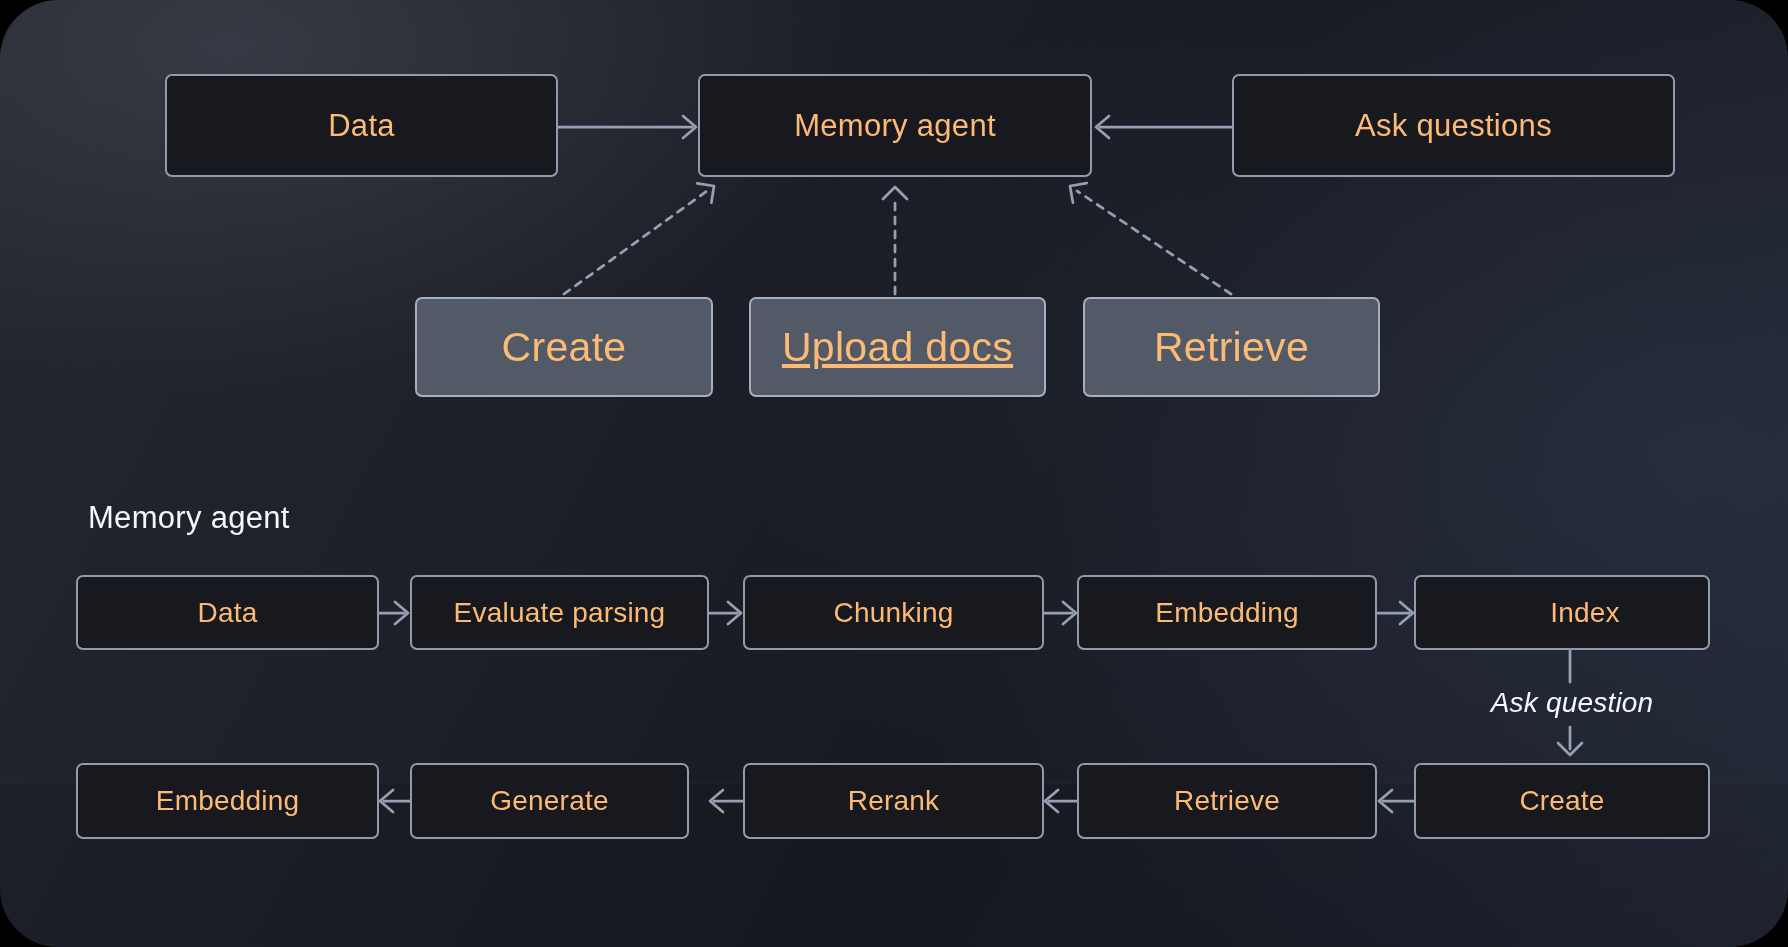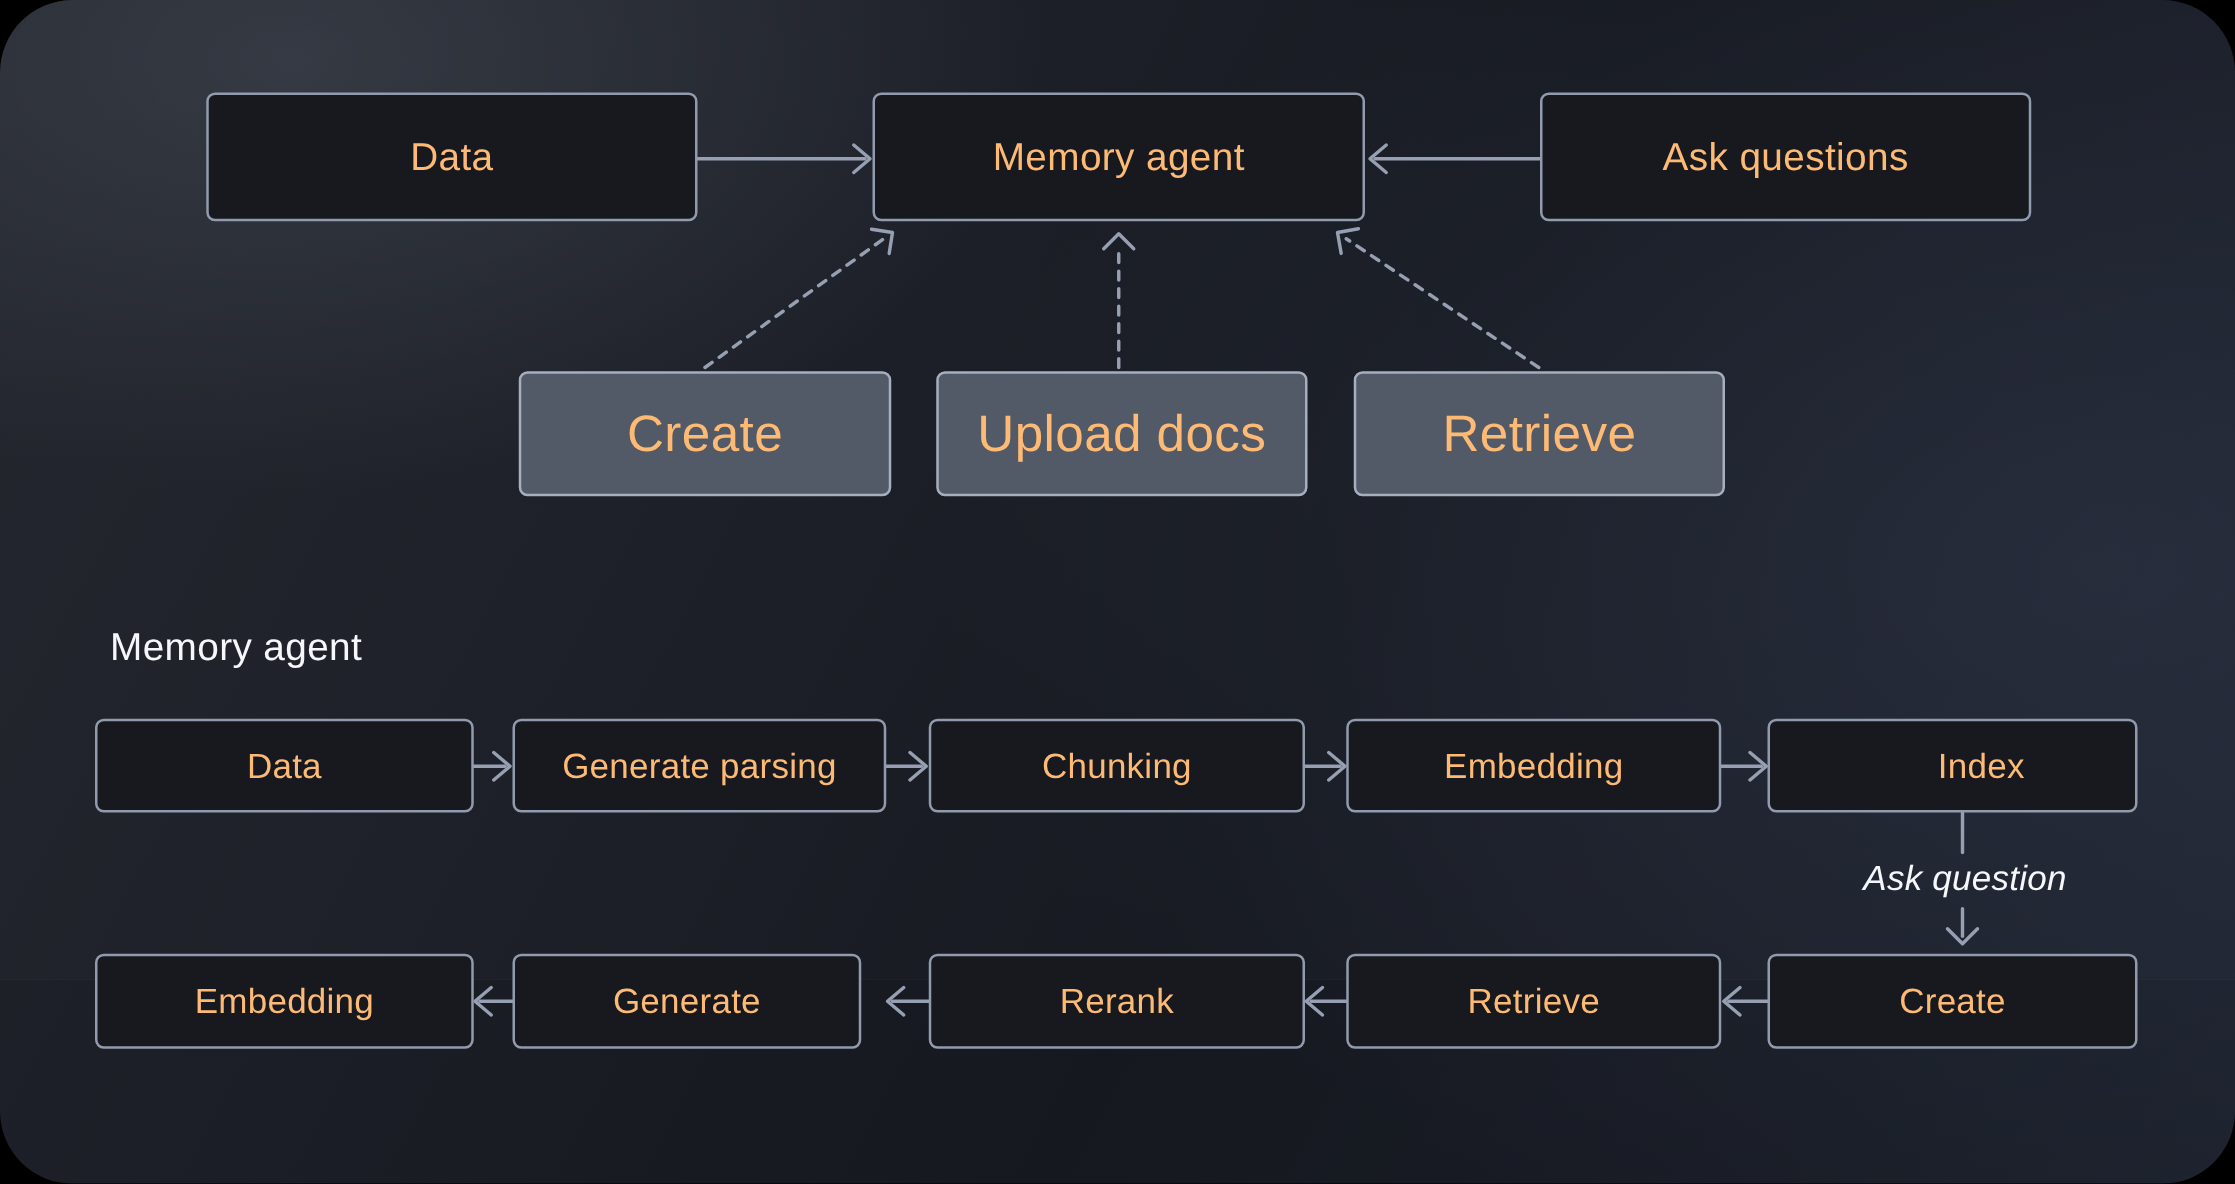--- a/index.html
+++ b/index.html
@@ -162,41 +162,41 @@
         <path d="M -13 -11 L 0 0 L -13 11" transform="translate(380,801) rotate(180)"></path>
       </g>
     </svg>
 
     <div class="node node-dark fs-top" style="left:165px; top:74px; width:393px; height:103px;">
       <span>Data</span>
     </div>
     <div class="node node-dark fs-top" style="left:698px; top:74px; width:394px; height:103px;">
       <span>Memory agent</span>
     </div>
-    <div class="node node-dark fs-top" style="left:1232px; top:74px; width:393px; height:103px;">
+    <div class="node node-dark fs-top" style="left:1232px; top:74px; width:443px; height:103px;">
       <span>Ask questions</span>
     </div>
 
     <div class="node node-light fs-mid" style="left:415px; top:297px; width:298px; height:100px;">
       <span>Create</span>
     </div>
-    <div class="node node-light fs-mid" style="left:749px; top:297px; width:297px; height:100px;">
+    <div class="node node-light fs-mid" style="left:749px; top:297px; width:297px; height:100px;text-decoration:underline;">
       <span>Upload docs</span>
     </div>
     <div class="node node-light fs-mid" style="left:1083px; top:297px; width:297px; height:100px;">
       <span>Retrieve</span>
     </div>
 
     <div class="section-title">Memory agent</div>
 
     <div class="node node-dark fs-row" style="left:76px; top:575px; width:303px; height:75px;">
       <span>Data</span>
     </div>
     <div class="node node-dark fs-row" style="left:410px; top:575px; width:299px; height:75px;">
-      <span>Generate parsing</span>
+      <span>Evaluate parsing</span>
     </div>
     <div class="node node-dark fs-row" style="left:743px; top:575px; width:301px; height:75px;">
       <span>Chunking</span>
     </div>
     <div class="node node-dark fs-row" style="left:1077px; top:575px; width:300px; height:75px;">
       <span>Embedding</span>
     </div>
     <div class="node node-dark fs-row" style="left:1414px; top:575px; width:296px; height:75px;padding-left:46px;">
       <span>Index</span>
     </div>

